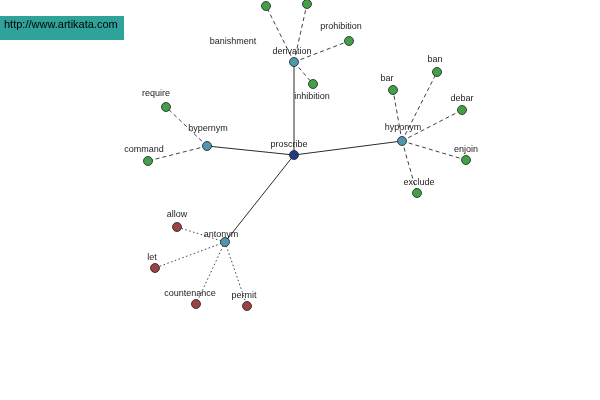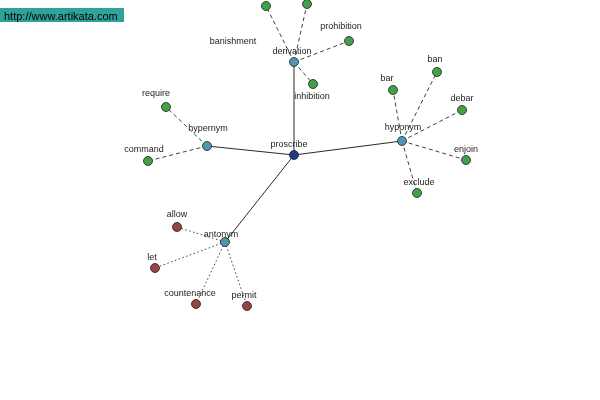--- a/index.html
+++ b/index.html
@@ -6,22 +6,22 @@
   body {
     width: 600px; height: 400px;
     background: #ffffff;
     font-family: "Liberation Sans", sans-serif;
     overflow: hidden;
     position: relative;
   }
   .stage { position: relative; width: 600px; height: 400px; background: #ffffff; }
   .url-badge {
     position: absolute;
-    left: 0; top: 8px;
-    padding: 2px 6px 0 4px;
+    left: 0; top: 16px;
+    padding: 2px 6px 10px 4px;
     font-size: 11px;
     color: #000000;
     white-space: nowrap;
     z-index: 2;
     text-align: right;
   }
   svg.graph { position: absolute; left: 0; top: 0; z-index: 1; }
   .edge-solid  { stroke: #2b2b2b; stroke-width: 1; }
   .edge-dashed { stroke: #2b2b2b; stroke-width: 0.9; stroke-dasharray: 4 3; }
   .edge-dotted { stroke: #2b2b2b; stroke-width: 0.9; stroke-dasharray: 1.5 2.5; }

